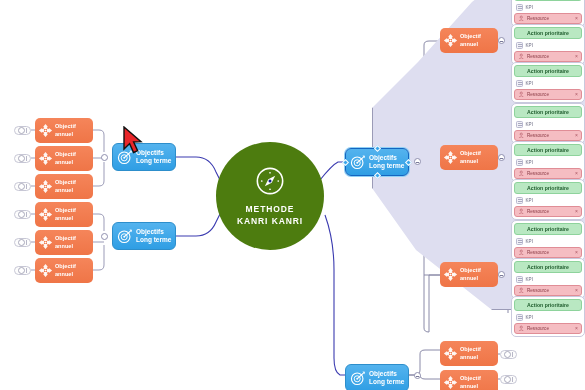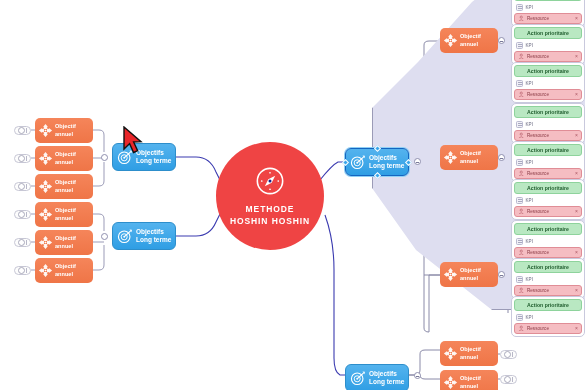--- a/index.html
+++ b/index.html
@@ -10,21 +10,21 @@
     overflow:hidden;
     position:relative;
   }
   #canvas { position:absolute; inset:0; width:585px; height:390px; overflow:hidden; }
   #edges { position:absolute; left:0; top:0; width:585px; height:390px; pointer-events:none; }
 
   
   .hub {
     position:absolute; left:216px; top:142px;
     width:108px; height:108px; border-radius:50%;
-    background:#ef4444;
+    background:#4d7c0f;
     display:flex; flex-direction:column;
     align-items:center; justify-content:center;
     color:#fff; text-align:center;
     z-index:6;
   }
   .hub .compass { width:30px; height:30px; margin-bottom:7px; }
   .hub .htxt { font-size:8.5px; font-weight:bold; letter-spacing:.9px; line-height:12px; }
 
   
   .lt {
@@ -228,21 +228,21 @@
       <circle cx="16" cy="16" r="13.5" fill="none" stroke="#fff" stroke-width="1.7"></circle>
       <path d="M21.5 10.5 L17.8 17.8 L10.5 21.5 L14.2 14.2 Z" fill="#fff"></path>
       <circle cx="16" cy="16" r="1.6" fill="#141e8c"></circle>
       <circle cx="16" cy="7.2" r="0.9" fill="#fff"></circle>
       <circle cx="16" cy="24.8" r="0.9" fill="#fff"></circle>
       <circle cx="7.2" cy="16" r="0.9" fill="#fff"></circle>
       <circle cx="24.8" cy="16" r="0.9" fill="#fff"></circle>
     </svg>
     <div class="htxt">
       <div>METHODE</div>
-      <div>HOSHIN HOSHIN</div>
+      <div>KANRI KANRI</div>
     </div>
   </div>
 
   <div class="lt" style="left:112px; top:143px;">
     <svg class="tgt" viewBox="0 0 20 20">
       <circle cx="9" cy="11" r="7.2" fill="none" stroke="#fff" stroke-width="1.4"></circle>
       <circle cx="9" cy="11" r="3.8" fill="none" stroke="#fff" stroke-width="1.2"></circle>
       <circle cx="9" cy="11" r="1.2" fill="#fff"></circle>
       <path d="M9 11 L17 3.5" stroke="#fff" stroke-width="1.4" fill="none"></path>
       <path d="M15.6 2 L18.6 2.3 L18.3 5.3 Z" fill="#fff"></path>

